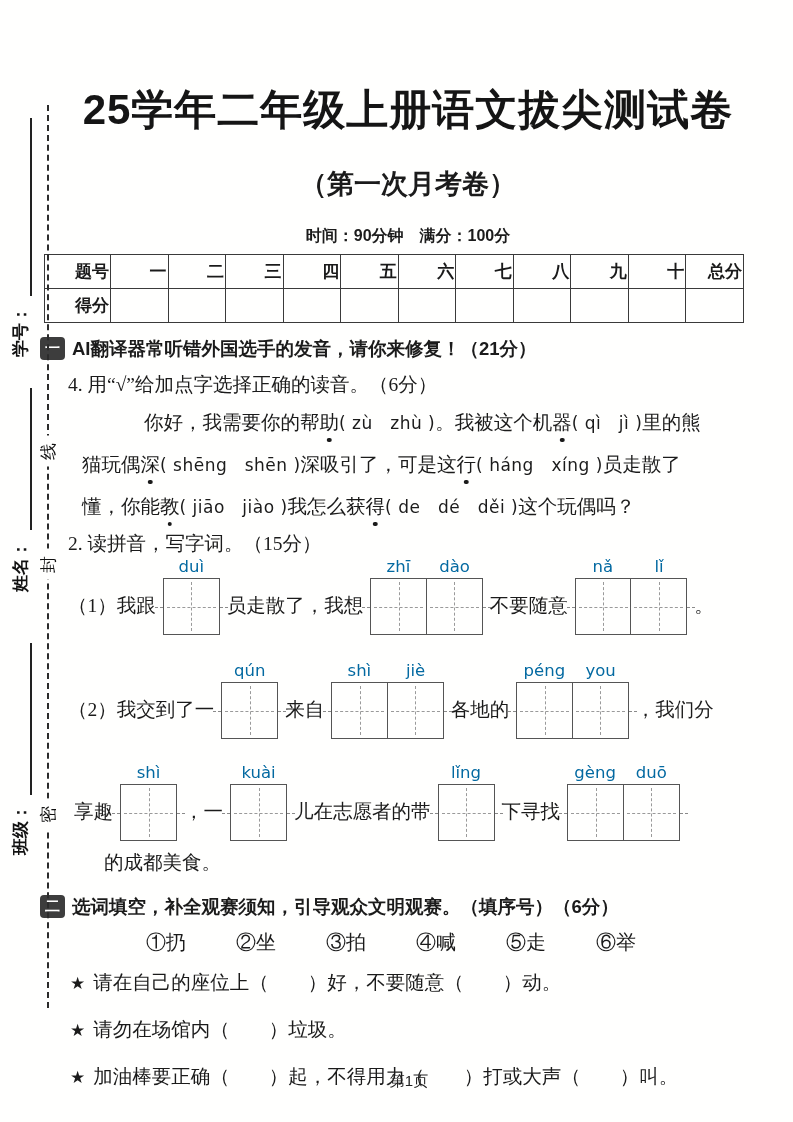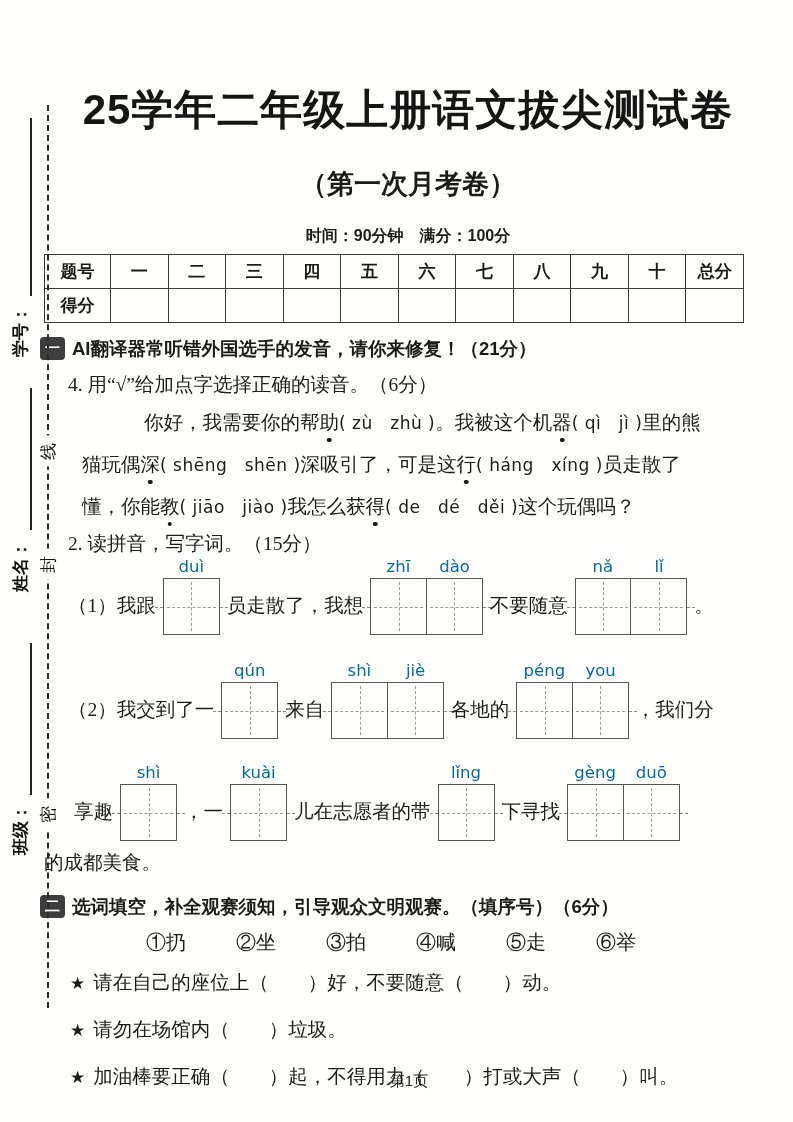--- a/index.html
+++ b/index.html
@@ -18,21 +18,21 @@
   
   .content{padding:0 21px 0 44px;}
   .title{margin:82px 0 0;text-align:center;font-size:42px;font-weight:900;
          letter-spacing:1px;font-family:"Liberation Sans",sans-serif;color:#151515;}
   .subtitle{margin-top:28px;text-align:center;font-size:27px;font-weight:bold;
             font-family:"Liberation Sans",sans-serif;}
   .meta{margin-top:24px;text-align:center;font-size:16px;font-weight:bold;
         font-family:"Liberation Sans",sans-serif;}
   table.score{margin-top:7px;width:700px;border-collapse:collapse;table-layout:fixed;
               font-family:"Liberation Sans",sans-serif;}
-  table.score td{border:1.5px solid #3a3a3a;height:31px;text-align:center;
+  table.score td{border:1.5px solid #3a3a3a;height:31px;text-align:right;
                  font-size:17px;font-weight:bold;color:#1a1a1a;}
   
   .sec-head{margin-top:13px;display:flex;align-items:center;gap:7px;
             font-family:"Liberation Sans",sans-serif;font-size:18.5px;font-weight:bold;
             margin-left:-4px;}
   .sec-icon{flex:0 0 auto;width:25px;height:23px;background:#3d3d3d;border-radius:4px;
             color:#ffffff;font-size:15px;font-weight:bold;display:flex;
             align-items:center;justify-content:center;}
   .q-label{margin-top:10px;padding-left:24px;font-size:19.5px;}
   
@@ -56,21 +56,21 @@
   .cells::before,.cells::after{content:"";position:absolute;top:50%;width:8px;
                border-top:1.5px dashed #8a8a8a;}
   .cells::before{left:-8px;}  .cells::after{right:-8px;}
   .cell{width:55px;height:55px;border:1.5px solid #555;position:relative;
         margin-left:-1.5px;background:#fffffe;}
   .cell:first-child{margin-left:0;}
   .cell::before{content:"";position:absolute;left:50%;top:3px;bottom:3px;
                 border-left:1.5px dashed #9a9a9a;}
   .cell::after{content:"";position:absolute;top:50%;left:3px;right:3px;
                border-top:1.5px dashed #9a9a9a;}
-  .tail{margin-top:8px;font-size:19.5px;}
+  .tail{margin-top:8px;margin-left:60px;font-size:19.5px;}
   
   .sec2{margin-top:18px;}
   .options{margin-top:10px;display:flex;gap:50px;margin-left:102px;font-size:20px;}
   .star-item{margin-top:20px;padding-left:26px;font-size:19.5px;line-height:26px;}
   .star-item:first-of-type{margin-top:14px;}
   .star{margin-right:8px;font-size:17px;}
   .footer{position:absolute;left:0;right:0;top:1072px;text-align:center;
           font-size:15px;color:#222;font-family:"Liberation Sans",sans-serif;margin-left:25px;}
 </style>
 </head>

